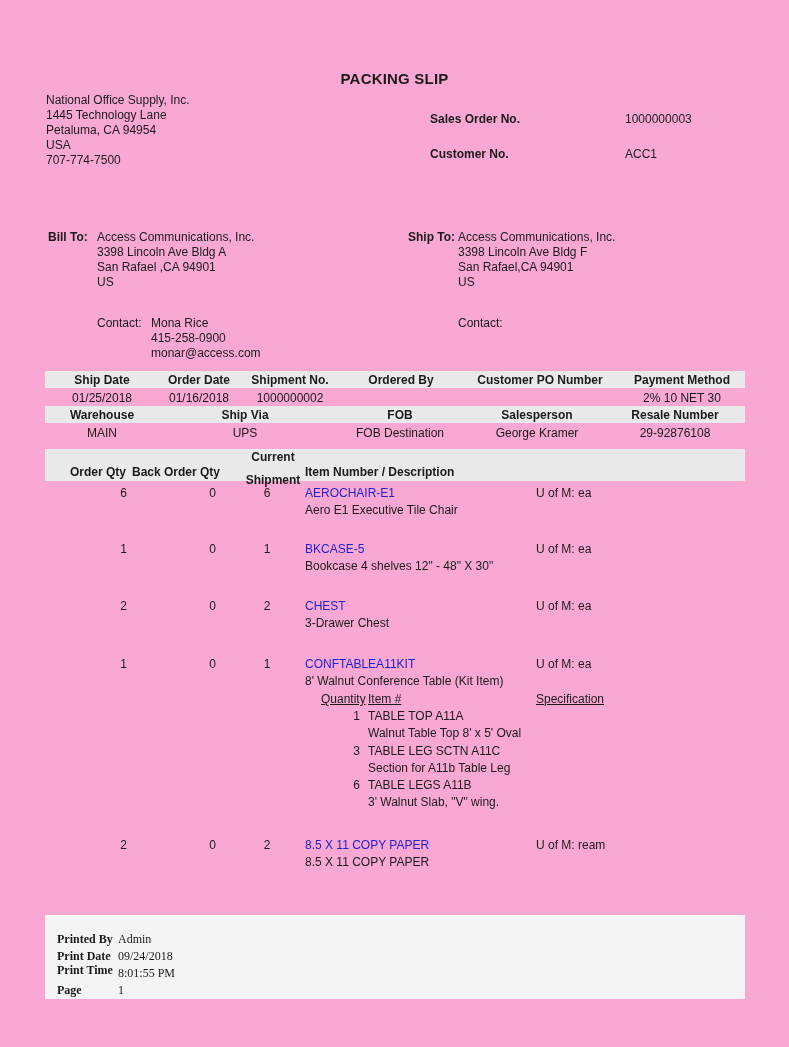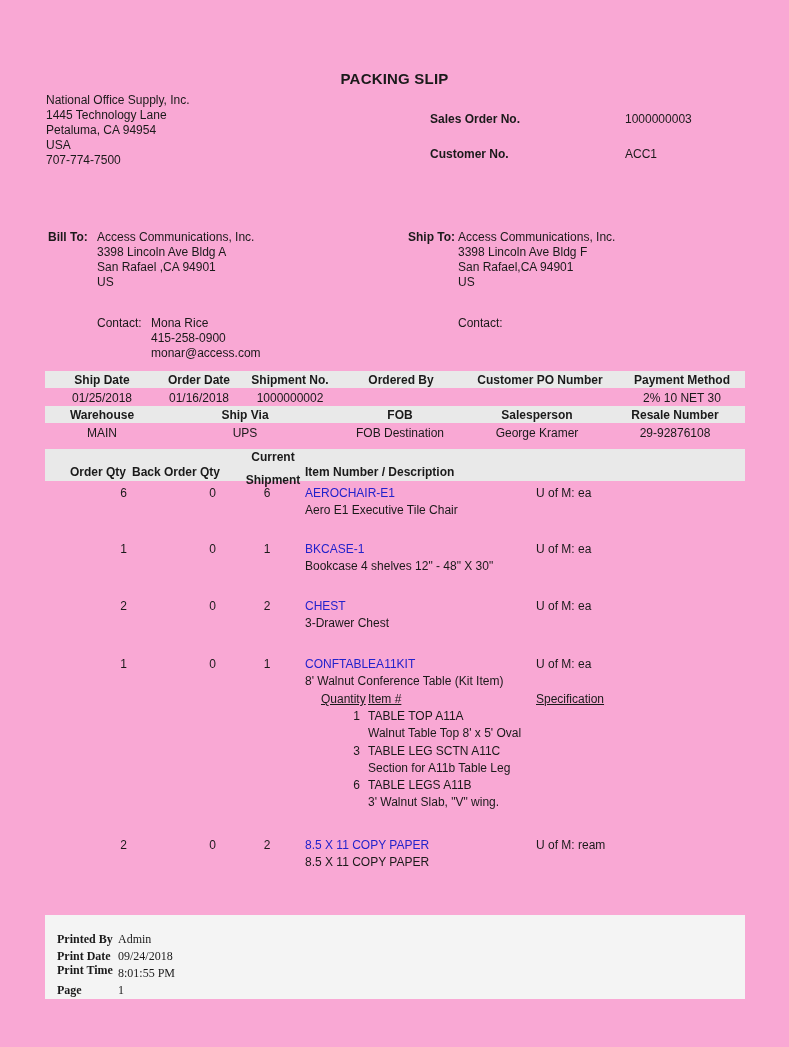--- a/index.html
+++ b/index.html
@@ -165,21 +165,21 @@
     <span class="c-cs">6</span>
     <a class="c-item">AEROCHAIR-E1</a>
     <span class="c-uom">U of M: ea</span>
     <span class="c-desc">Aero E1 Executive Tile Chair</span>
   </div>
 
   <div class="item" style="top:542px;">
     <span class="c-oq">1</span>
     <span class="c-bq">0</span>
     <span class="c-cs">1</span>
-    <a class="c-item">BKCASE-1</a>
+    <a class="c-item">BKCASE-5</a>
     <span class="c-uom">U of M: ea</span>
     <span class="c-desc">Bookcase 4 shelves 12" - 48" X 30"</span>
   </div>
 
   <div class="item" style="top:599px;">
     <span class="c-oq">2</span>
     <span class="c-bq">0</span>
     <span class="c-cs">2</span>
     <a class="c-item">CHEST</a>
     <span class="c-uom">U of M: ea</span>

